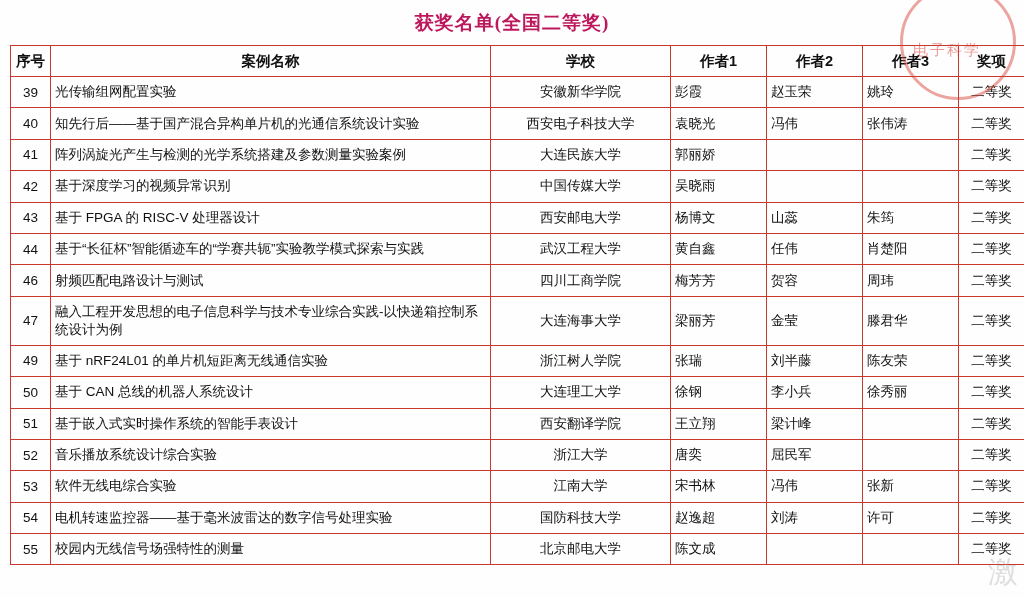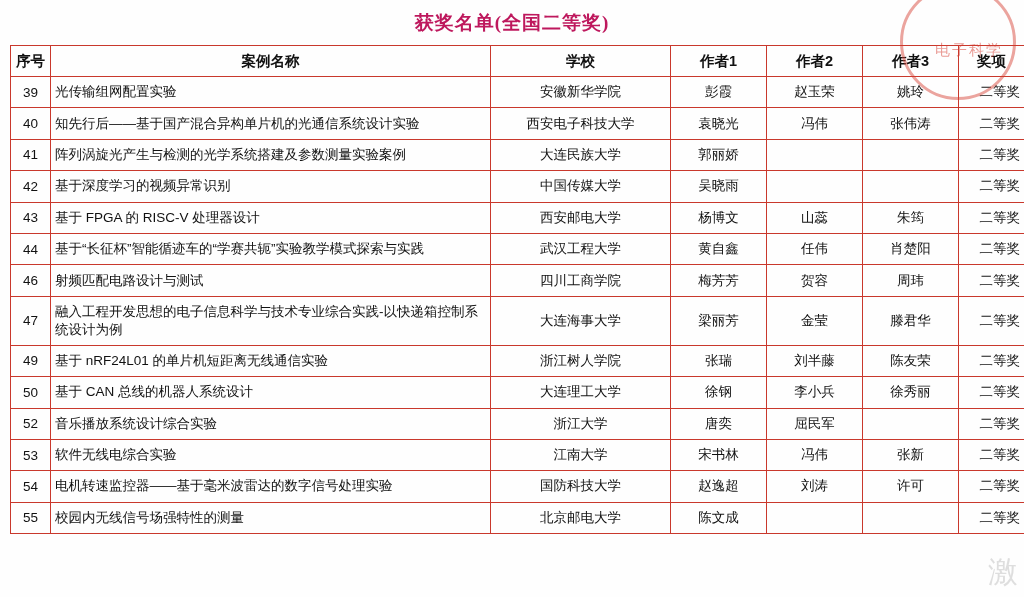--- a/index.html
+++ b/index.html
@@ -56,25 +56,24 @@
     width: 40px;
   }
   td.c-name {
     text-align: left;
     padding-left: 8px;
   }
   td.c-school {
     text-align: center;
   }
   td.c-author {
-    text-align: center;
     margin-left: 48px;
   }
   td.c-award {
-    text-align: right;
+    text-align: center;
     margin-left: 47px;
   }
   col.w-idx { width: 40px; }
   col.w-name { width: 440px; }
   col.w-school { width: 180px; }
   col.w-a1 { width: 96px; }
   col.w-a2 { width: 96px; }
   col.w-a3 { width: 96px; }
   col.w-award { width: 66px; }
 
@@ -93,21 +92,21 @@
     color: rgba(214, 60, 48, 0.65);
     opacity: 0.85;
     pointer-events: none;
     overflow: hidden;
   }
   .seal .seal-text {
     position: absolute;
     top: 54px;
     left: 10px;
     width: 90px;
-    text-align: right;
+    text-align: left;
     font-size: 15px;
     font-family: "Liberation Serif", serif;
     letter-spacing: 2px;
     color: rgba(214, 60, 48, 0.6);
     white-space: nowrap;
   }
   .watermark {
     position: absolute;
     right: 6px;
     bottom: 4px;
@@ -234,20 +233,29 @@
         <tr class="row-norm">
           <td class="c-idx">50</td>
           <td class="c-name">基于 CAN 总线的机器人系统设计</td>
           <td class="c-school">大连理工大学</td>
           <td class="c-author">徐钢</td>
           <td class="c-author">李小兵</td>
           <td class="c-author">徐秀丽</td>
           <td class="c-award">二等奖</td>
         </tr>
         <tr class="row-norm">
+          <td class="c-idx">51</td>
+          <td class="c-name">基于嵌入式实时操作系统的智能手表设计</td>
+          <td class="c-school">西安翻译学院</td>
+          <td class="c-author">王立翔</td>
+          <td class="c-author">梁计峰</td>
+          <td class="c-author"></td>
+          <td class="c-award">二等奖</td>
+        </tr>
+        <tr class="row-norm">
           <td class="c-idx">52</td>
           <td class="c-name">音乐播放系统设计综合实验</td>
           <td class="c-school">浙江大学</td>
           <td class="c-author">唐奕</td>
           <td class="c-author">屈民军</td>
           <td class="c-author"></td>
           <td class="c-award">二等奖</td>
         </tr>
         <tr class="row-norm">
           <td class="c-idx">53</td>

